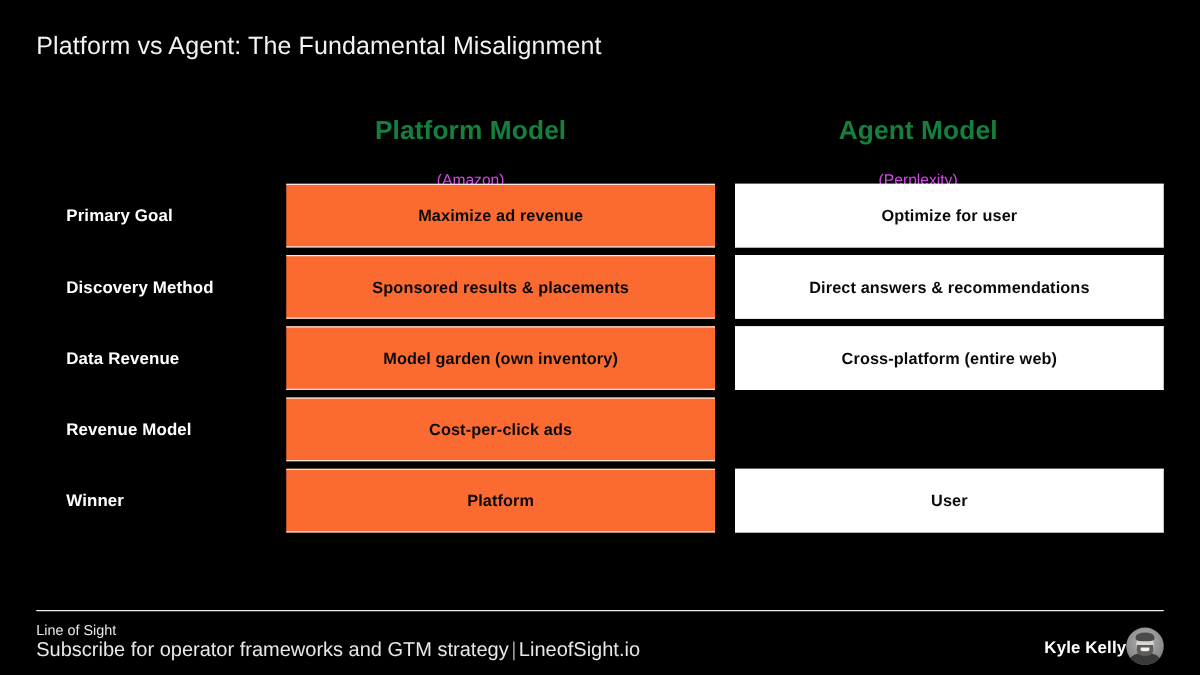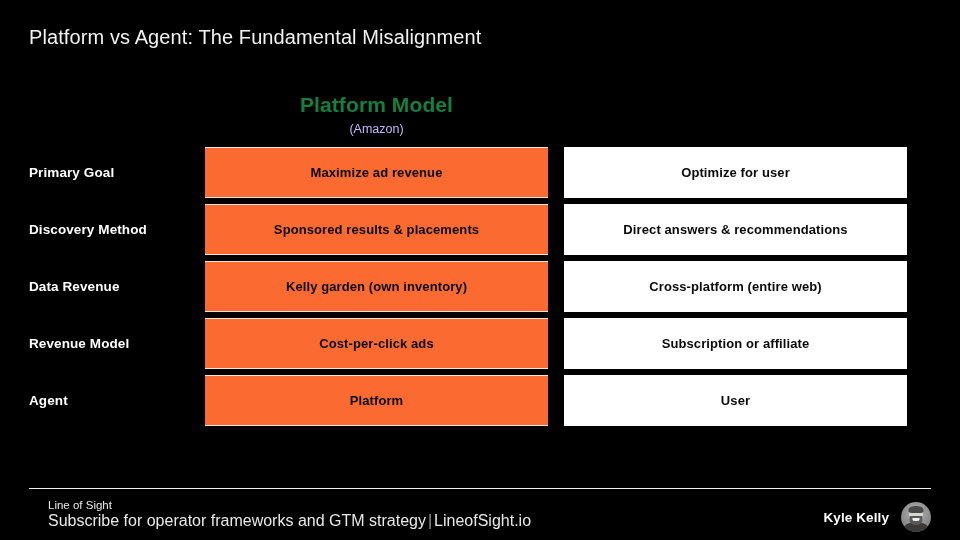--- a/index.html
+++ b/index.html
@@ -52,30 +52,31 @@
   .col-head-title {
     font-size: 21px;
     font-weight: bold;
     color: #15803d;
     line-height: 25px;
     letter-spacing: 0.1px;
   }
   .col-head-sub {
     font-size: 12.5px;
     font-weight: 400;
-    color: #c4b5fd;
+    color: #d946ef;
     line-height: 18px;
-    margin-top: 3px;
+    margin-top: 18px;
   }
 
   
   .matrix {
     position: absolute;
     left: 0;
     top: 147px;
+    padding-left: 24px;
   }
   .row {
     display: flex;
     align-items: stretch;
     height: 51px;
     margin-bottom: 6px;
   }
   .row-label {
     width: 205px;
     padding-left: 29px;
@@ -119,21 +120,20 @@
     position: absolute;
     left: 29px;
     top: 498px;
     width: 902px;
     height: 34px;
   }
   .footer-left {
     position: absolute;
     left: 0;
     top: 0;
-    margin-left: 19px;
   }
   .footer-brand {
     font-size: 11.5px;
     color: #e8e8e8;
     line-height: 15px;
   }
   .footer-tagline {
     font-size: 16px;
     color: #e8e8e8;
     line-height: 15px;
@@ -142,21 +142,20 @@
   .footer-sep {
     color: #9a9a9a;
     padding: 0 2px;
   }
   .footer-right {
     position: absolute;
     right: 0;
     top: 4px;
     display: flex;
     align-items: center;
-    gap: 12px;
   }
   .footer-name {
     font-size: 13.5px;
     font-weight: bold;
     color: #ffffff;
     letter-spacing: 0.1px;
   }
   .avatar {
     width: 30px;
     height: 30px;
@@ -223,54 +222,57 @@
 <div class="slide">
 
   <div class="slide-title">Platform vs Agent: The Fundamental Misalignment</div>
 
   <div class="col-headers">
     <div class="col-head">
       <div class="col-head-title">Platform Model</div>
       <div class="col-head-sub">(Amazon)</div>
     </div>
     <div class="col-head spacer"></div>
+    <div class="col-head">
+      <div class="col-head-title">Agent Model</div>
+      <div class="col-head-sub">(Perplexity)</div>
+    </div>
   </div>
 
   <div class="matrix">
 
     <div class="row">
       <div class="row-label">Primary Goal</div>
       <div class="cell platform">Maximize ad revenue</div>
       <div class="cell-gap"></div>
       <div class="cell agent">Optimize for user</div>
     </div>
 
     <div class="row">
       <div class="row-label">Discovery Method</div>
       <div class="cell platform">Sponsored results &amp; placements</div>
       <div class="cell-gap"></div>
       <div class="cell agent">Direct answers &amp; recommendations</div>
     </div>
 
     <div class="row">
       <div class="row-label">Data Revenue</div>
-      <div class="cell platform">Kelly garden (own inventory)</div>
+      <div class="cell platform">Model garden (own inventory)</div>
       <div class="cell-gap"></div>
       <div class="cell agent">Cross-platform (entire web)</div>
     </div>
 
     <div class="row">
       <div class="row-label">Revenue Model</div>
       <div class="cell platform">Cost-per-click ads</div>
       <div class="cell-gap"></div>
-      <div class="cell agent">Subscription or affiliate</div>
-    </div>
-
-    <div class="row">
-      <div class="row-label">Agent</div>
+    </div>
+
+    <div class="row">
+      <div class="row-label">Winner</div>
       <div class="cell platform">Platform</div>
       <div class="cell-gap"></div>
       <div class="cell agent">User</div>
     </div>
 
   </div>
 
   <div class="footer-rule"></div>
 
   <div class="footer">

